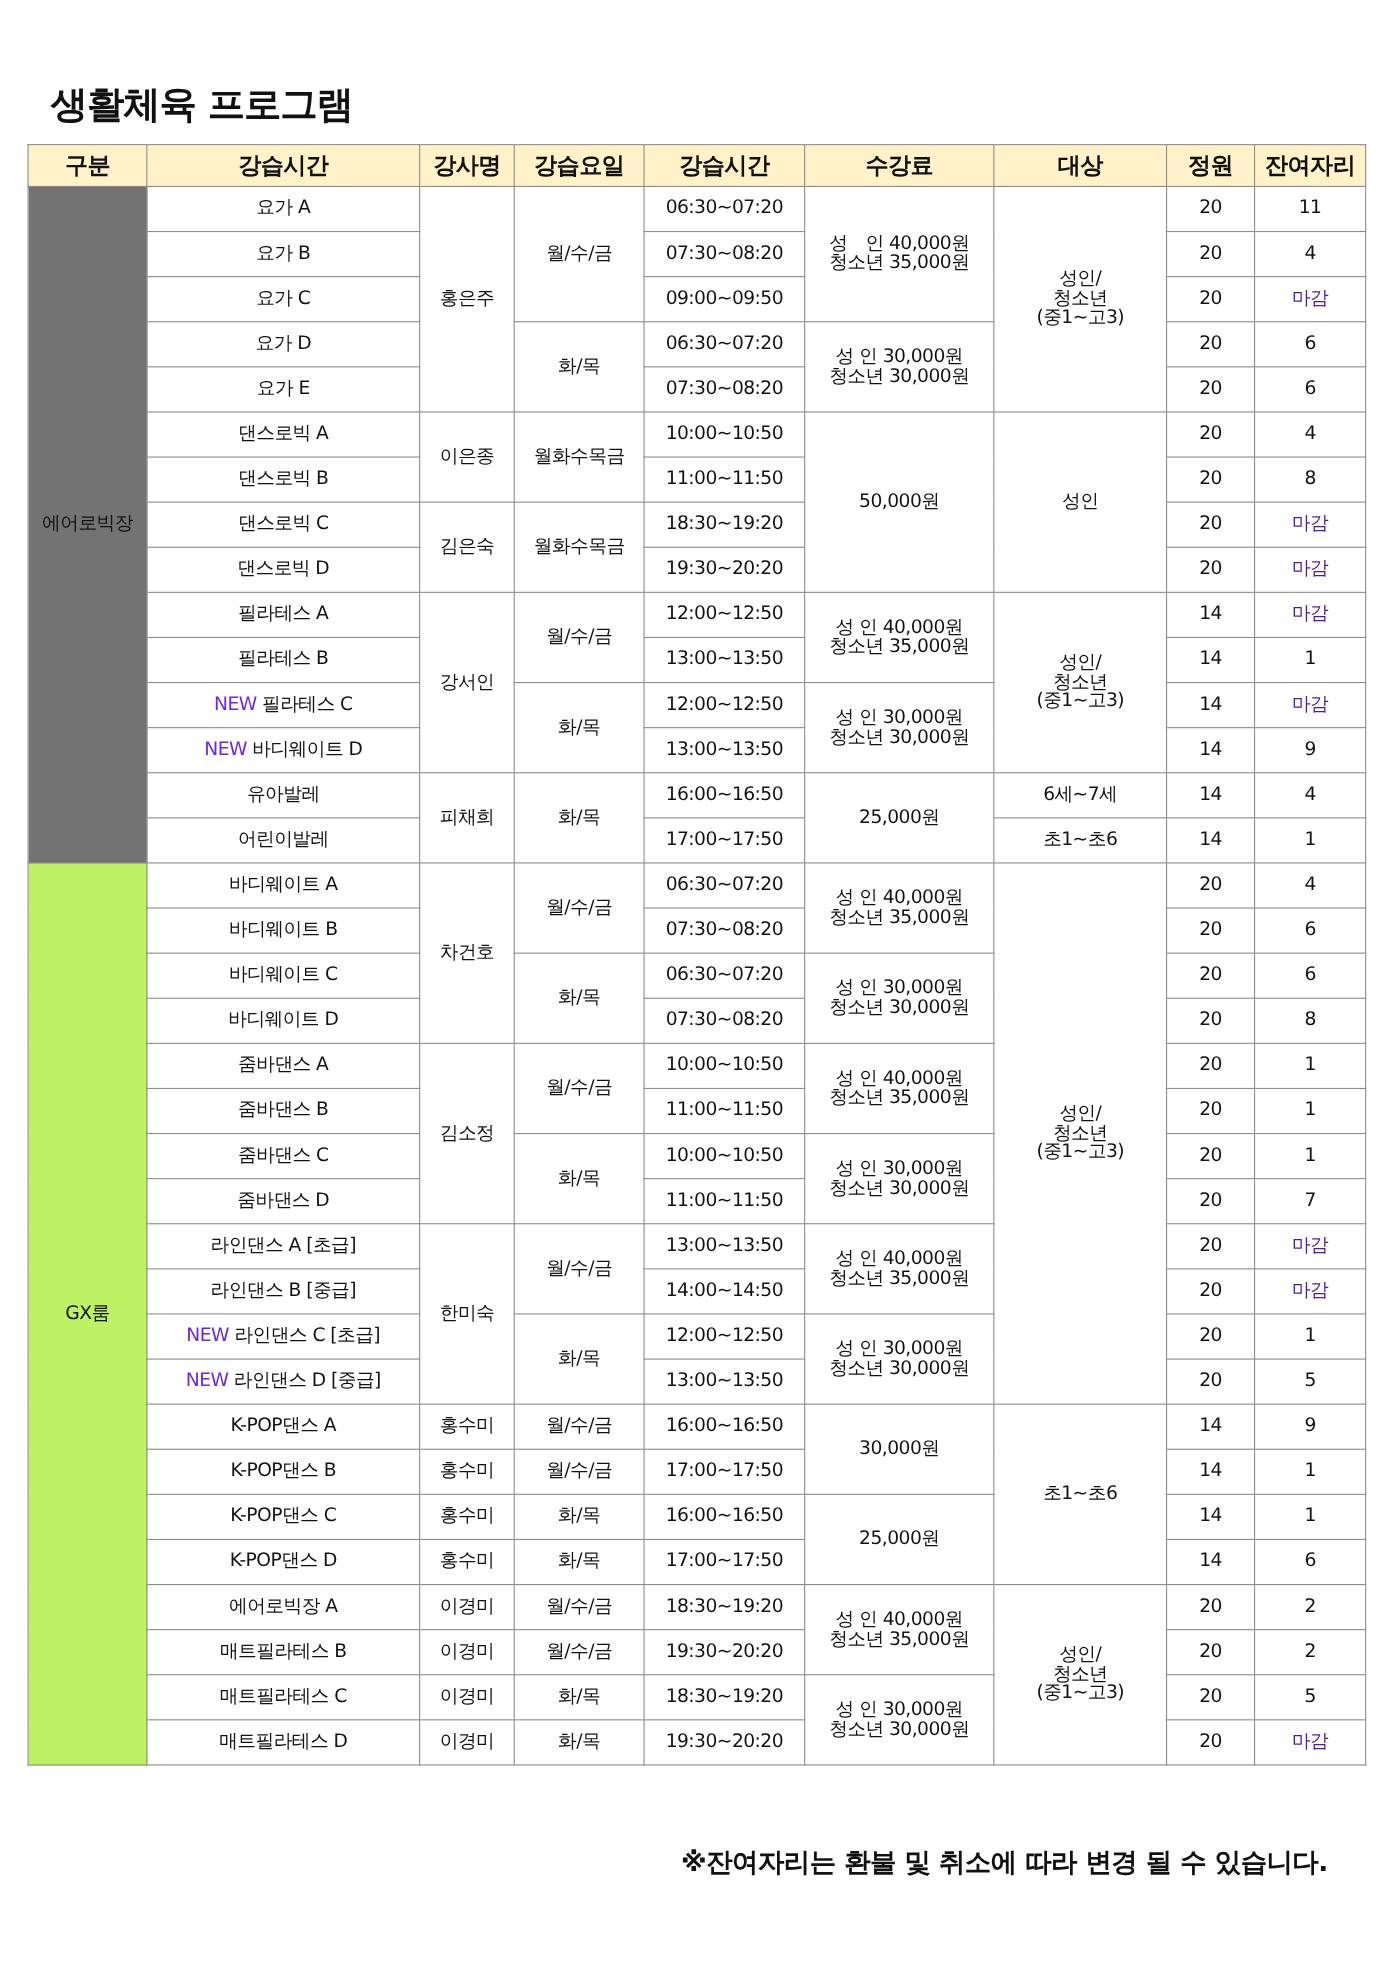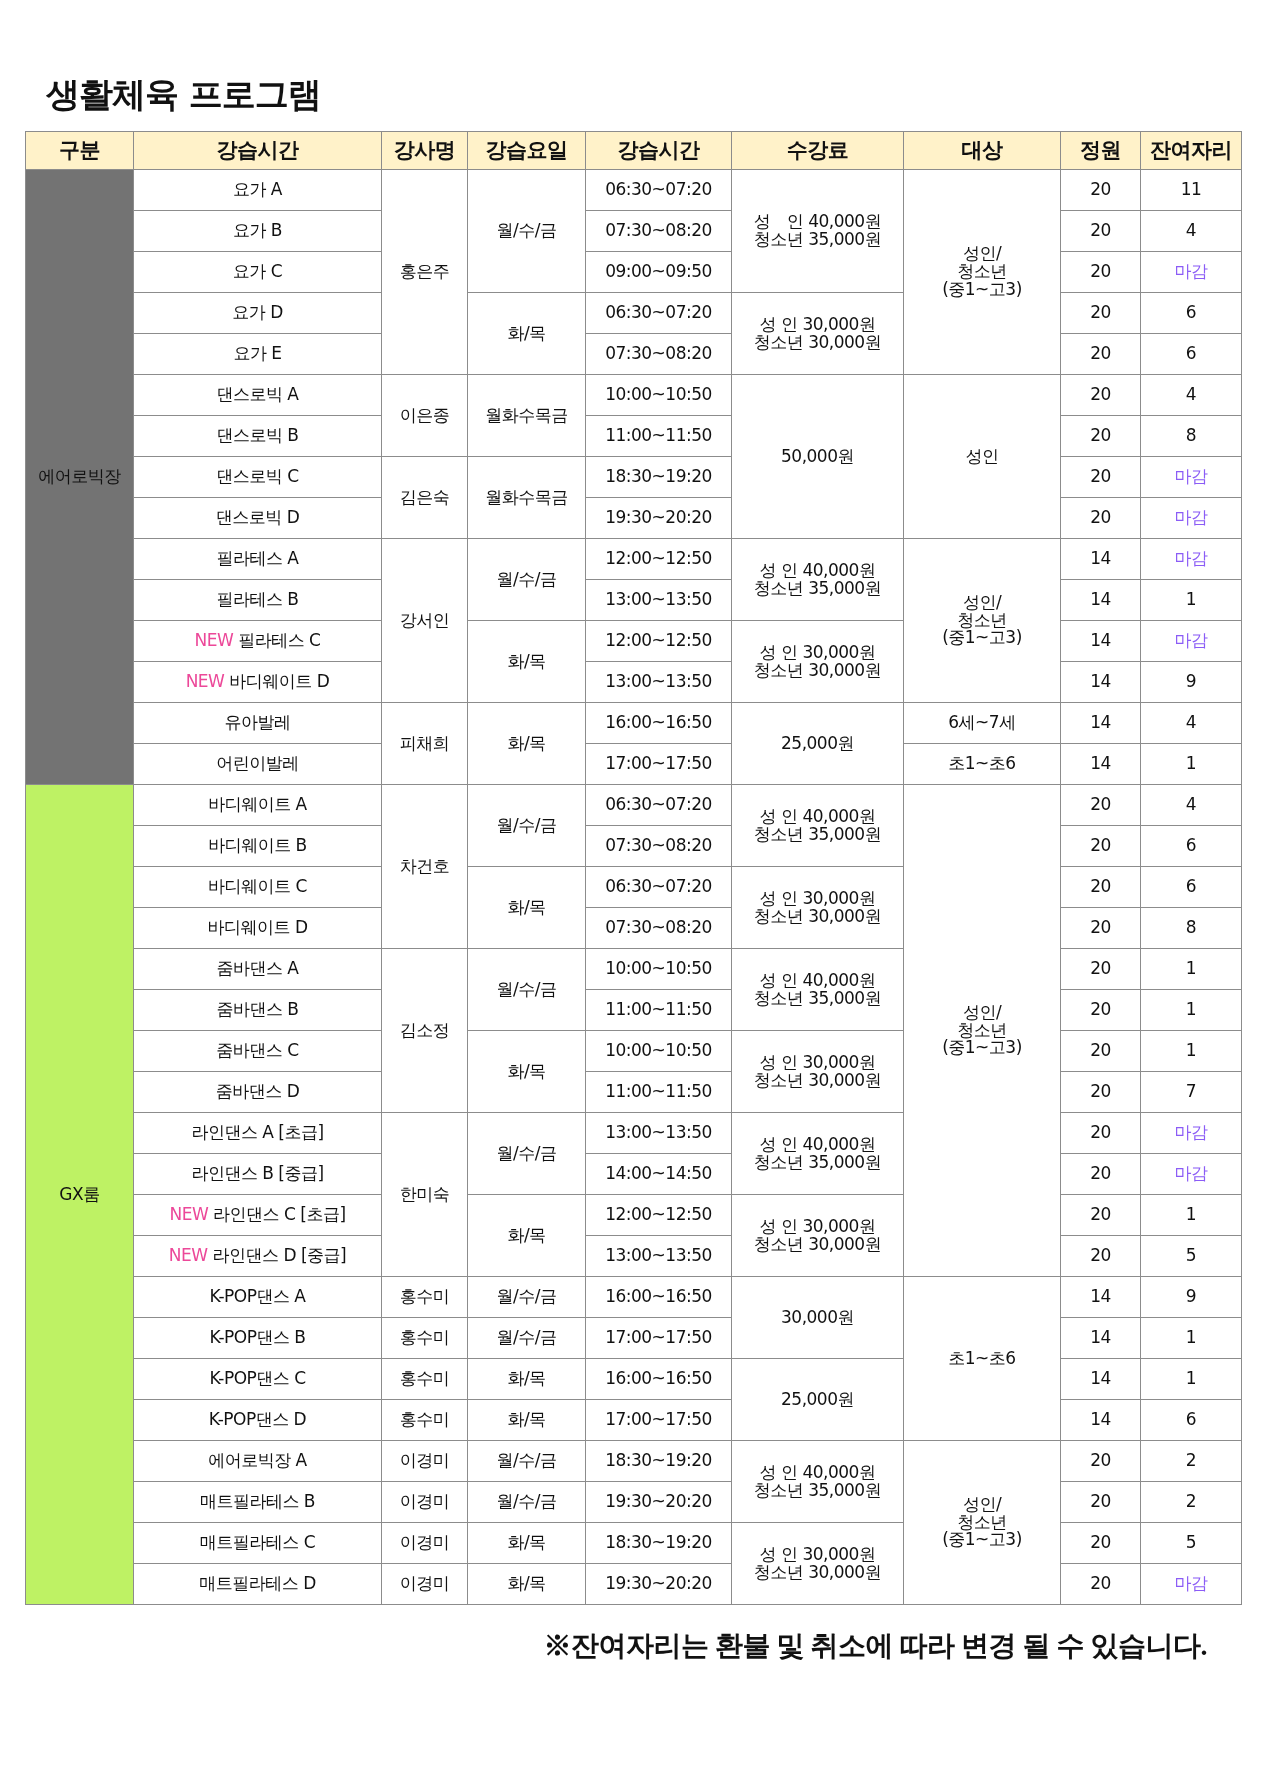--- a/index.html
+++ b/index.html
@@ -5,24 +5,24 @@
   html, body { margin:0; padding:0; background:#ffffff; }
   body { width:1263px; height:1787px; position:relative; font-family:"DejaVu Sans", "Liberation Sans", sans-serif; color:#111; }
   .title { position:absolute; left:46px; top:72px; font-size:34px; font-weight:bold; letter-spacing:-1px; }
   table.prog { position:absolute; left:25px; top:131px; border-collapse:collapse; table-layout:fixed; font-size:17px; letter-spacing:-0.5px; }
   table.prog th, table.prog td { border:1.5px solid #8c8c8c; padding:0; text-align:center; vertical-align:middle; line-height:1.05; }
   table.prog th { background:#fff2c9; height:37px; font-weight:bold; font-size:21px; }
   table.prog td { height:40px; }
   td.cat-aero { background:#737373; }
   td.cat-gx { background:#bef264; }
   td.prog-name { text-align:left; padding-left:6px; }
-  .new { color:#ec4899; }
-  .closed { color:#8b5cf6; }
+  .new { color:#6d28d9; }
+  .closed { color:#4c1d95; }
   .fee-line, .target-line { display:block; }
-  .footnote { position:absolute; right:56px; top:1627px; font-size:28px; font-weight:bold; letter-spacing:-0.5px;font-family:Liberation Serif, serif; }
+  .footnote { position:absolute; right:56px; top:1677px; font-size:24px; font-weight:bold; letter-spacing:-0.5px; }
 </style>
 </head>
 <body>
 
 <div class="title">생활체육 프로그램</div>
 
 <table class="prog">
   <colgroup>
     <col style="width:108px">
       <col style="width:248px">

